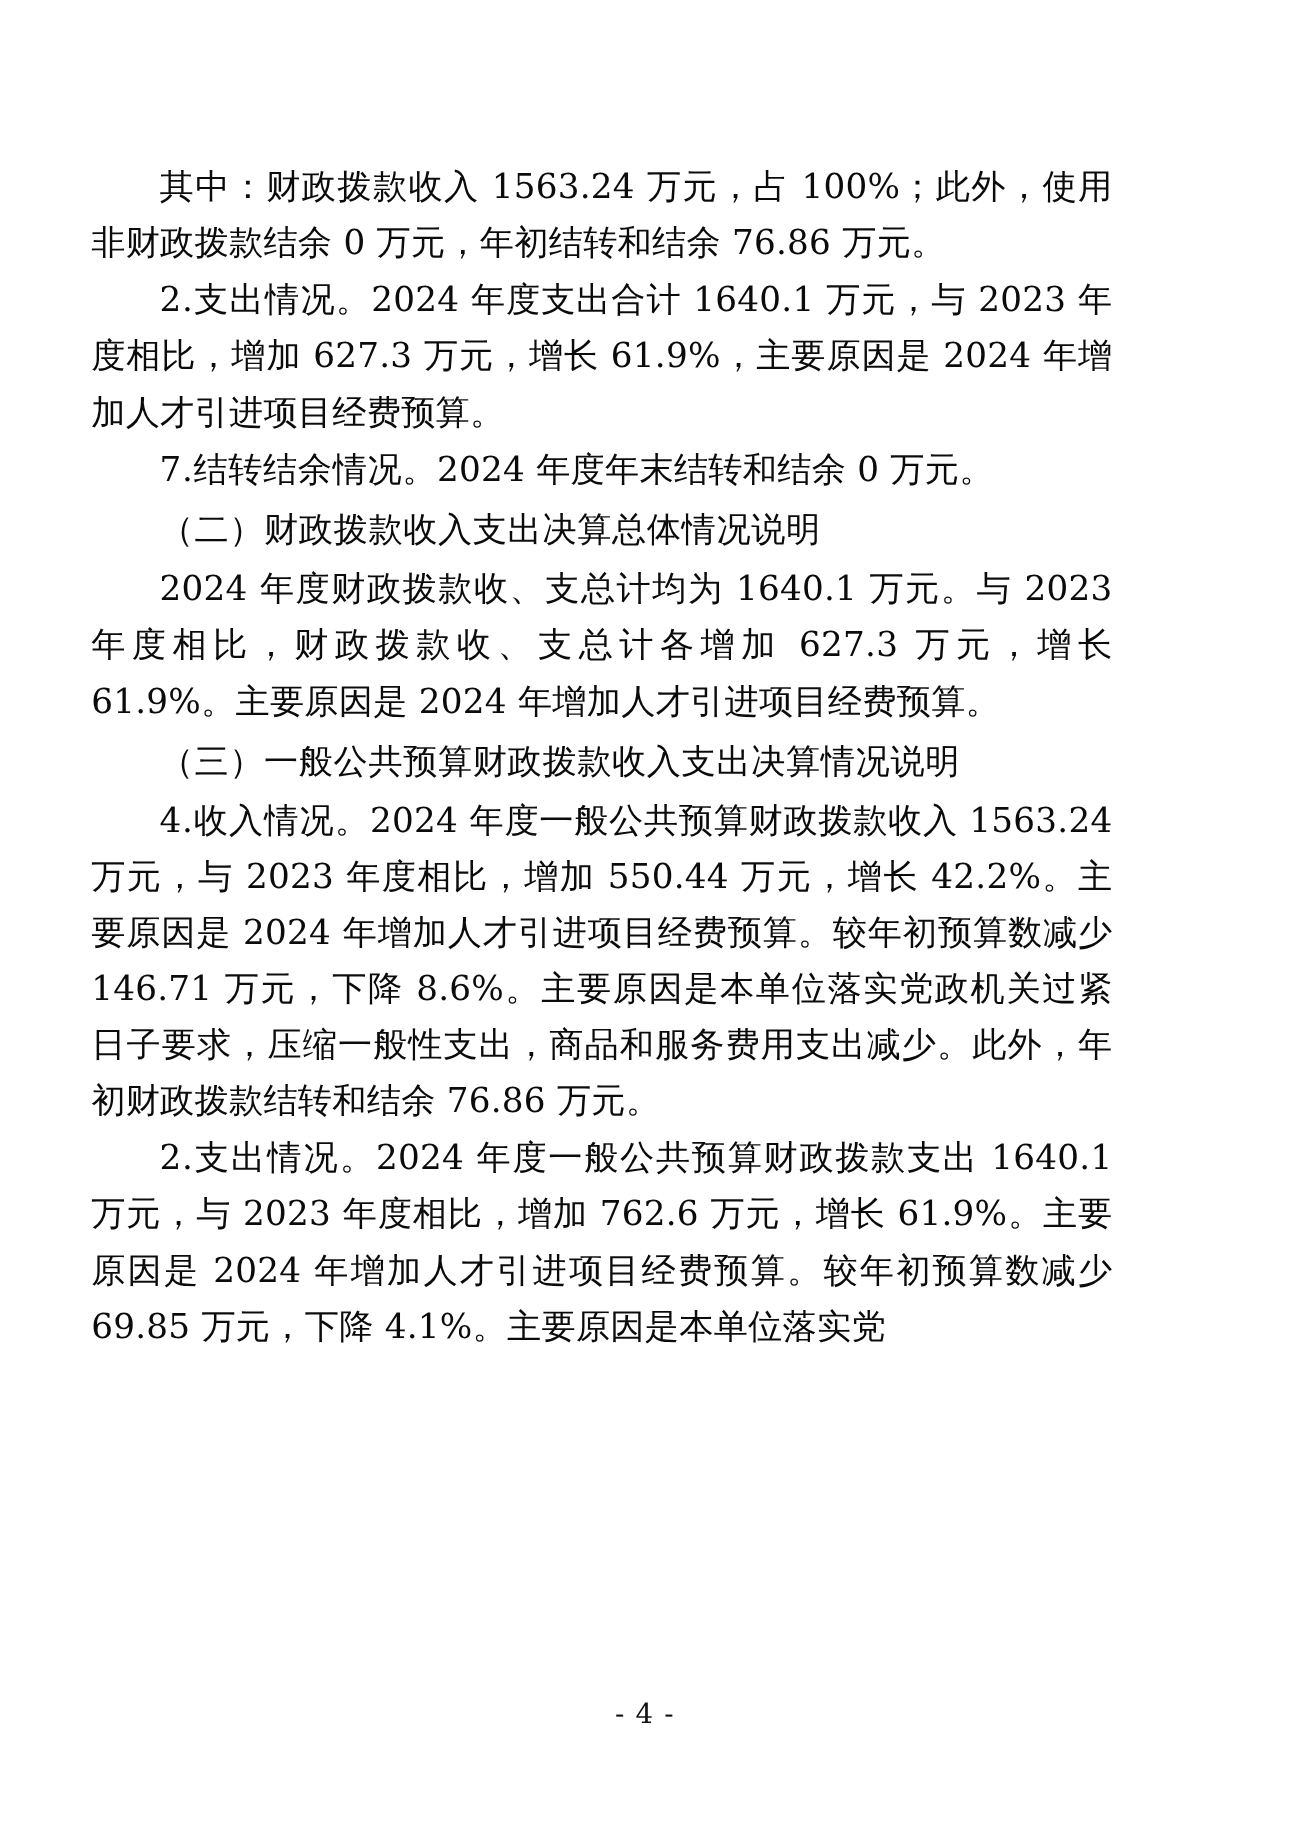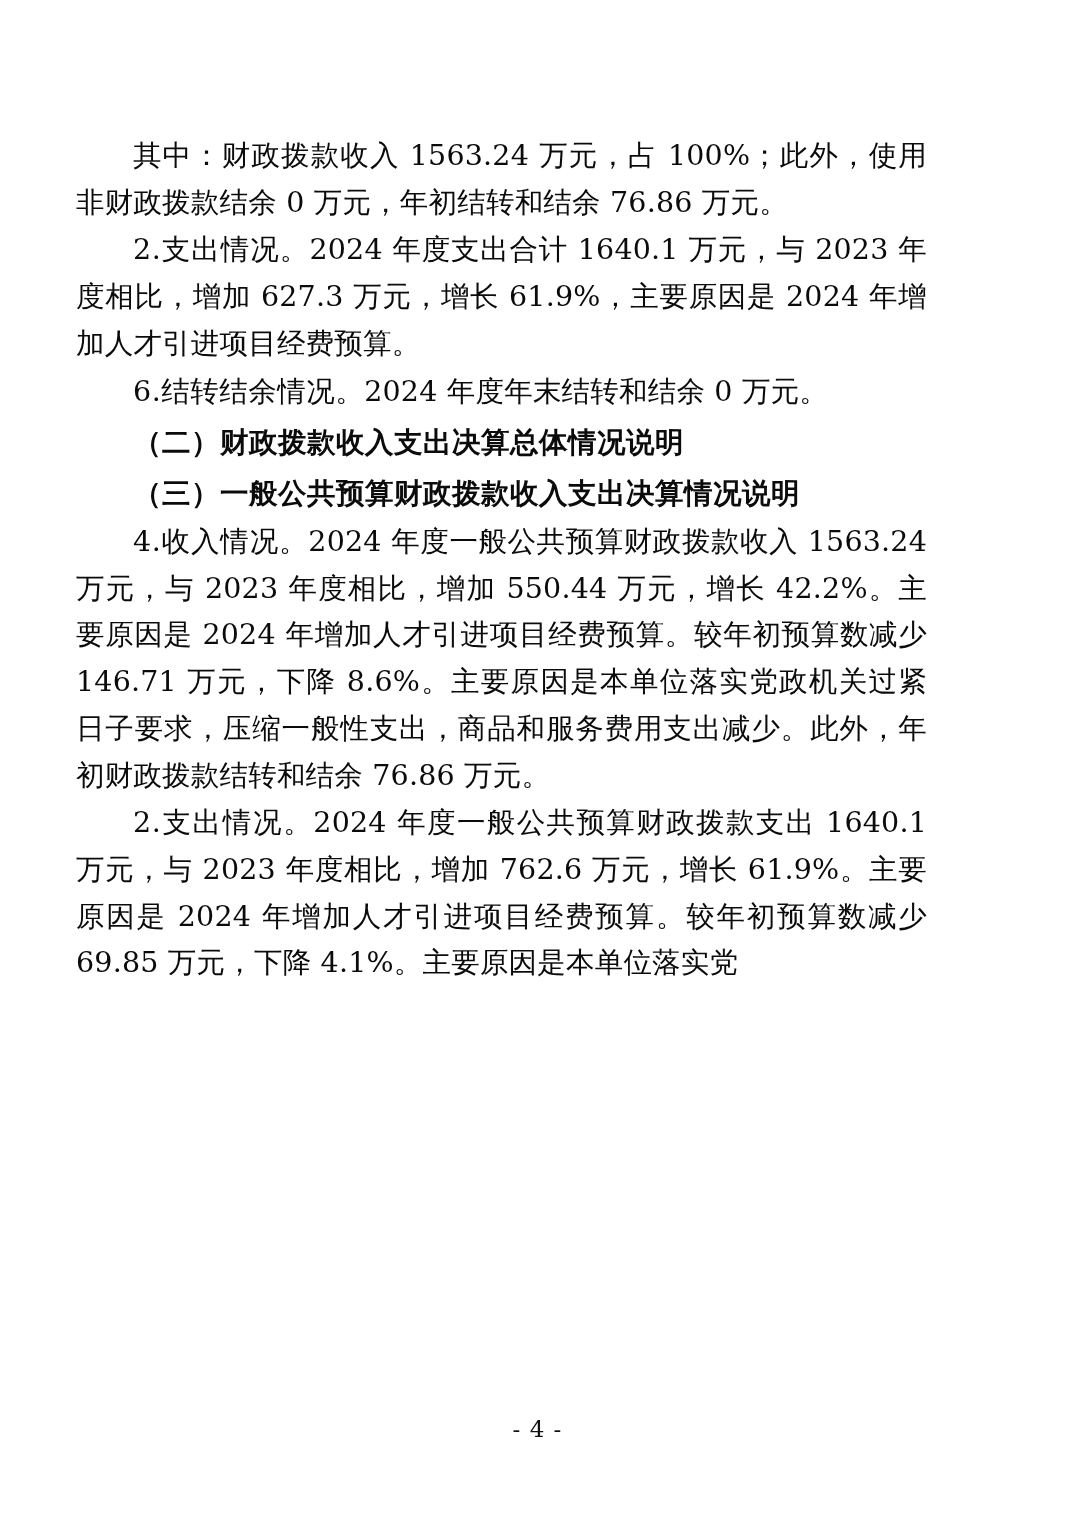--- a/index.html
+++ b/index.html
@@ -32,21 +32,21 @@
   }
   p.para {
     margin: 0 0 1px 0;
     text-indent: 2em;
   }
   .bold-lead {
     font-weight: normal;
     letter-spacing: 0.5px;
   }
   .heading {
-    font-weight: bold;
+    font-weight: normal;
     text-indent: 2em;
     margin: 4px 0 2px 0;
     letter-spacing: 0.5px;
     font-size: 28.5px;
     line-height: 1.64;
   }
   .page-number {
     position: absolute;
     bottom: 78px;
     left: 0;
@@ -62,24 +62,25 @@
 <body>
 
 <div class="page">
   <div class="doc-body">
 
     <p class="para">其中：财政拨款收入 1563.24 万元，占 100%；此外，使用非财政拨款结余 0 万元，年初结转和结余 76.86 万元。</p>
 
     <p class="para"><span class="bold-lead">2.支出情况。</span><span>2024 年度支出合计 1640.1 万元，与 2023 年度相比，增加 627.3 万元，增长 61.9%，主要原因是 2024 年增加人才引进项目经费预算。</span></p>
 
 
-    <p class="para"><span class="bold-lead">6.结转结余情况。</span><span>2024 年度年末结转和结余 0 万元。</span></p>
+    <p class="para"><span class="bold-lead">7.结转结余情况。</span><span>2024 年度年末结转和结余 0 万元。</span></p>
 
     <p class="heading">（二）财政拨款收入支出决算总体情况说明</p>
 
+    <p class="para">2024 年度财政拨款收、支总计均为 1640.1 万元。与 2023 年度相比，财政拨款收、支总计各增加 627.3 万元，增长 61.9%。主要原因是 2024 年增加人才引进项目经费预算。</p>
 
     <p class="heading">（三）一般公共预算财政拨款收入支出决算情况说明</p>
 
     <p class="para"><span class="bold-lead">4.收入情况。</span><span>2024 年度一般公共预算财政拨款收入 1563.24 万元，与 2023 年度相比，增加 550.44 万元，增长 42.2%。主要原因是 2024 年增加人才引进项目经费预算。较年初预算数减少 146.71 万元，下降 8.6%。主要原因是本单位落实党政机关过紧日子要求，压缩一般性支出，商品和服务费用支出减少。此外，年初财政拨款结转和结余 76.86 万元。</span></p>
 
     <p class="para"><span class="bold-lead">2.支出情况。</span><span>2024 年度一般公共预算财政拨款支出 1640.1 万元，与 2023 年度相比，增加 762.6 万元，增长 61.9%。主要原因是 2024 年增加人才引进项目经费预算。较年初预算数减少 69.85 万元，下降 4.1%。主要原因是本单位落实党</span></p>
 
   </div>
 </div>
 

